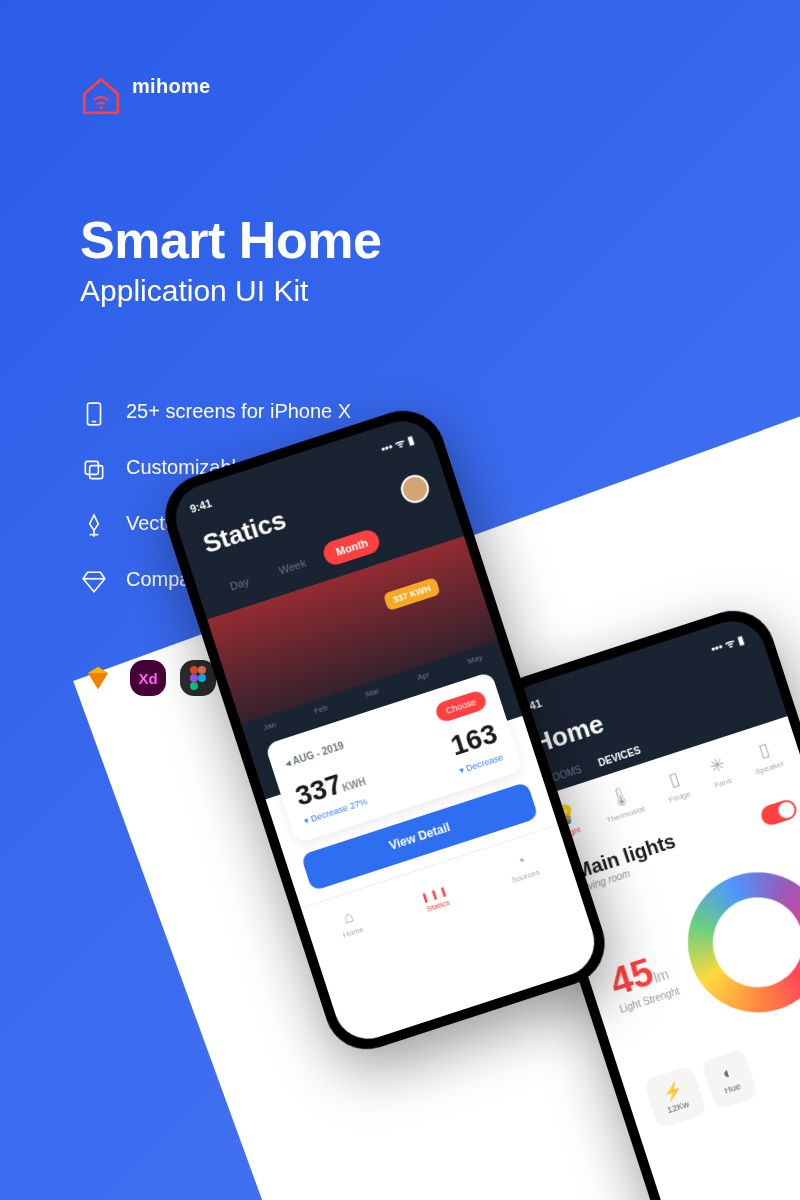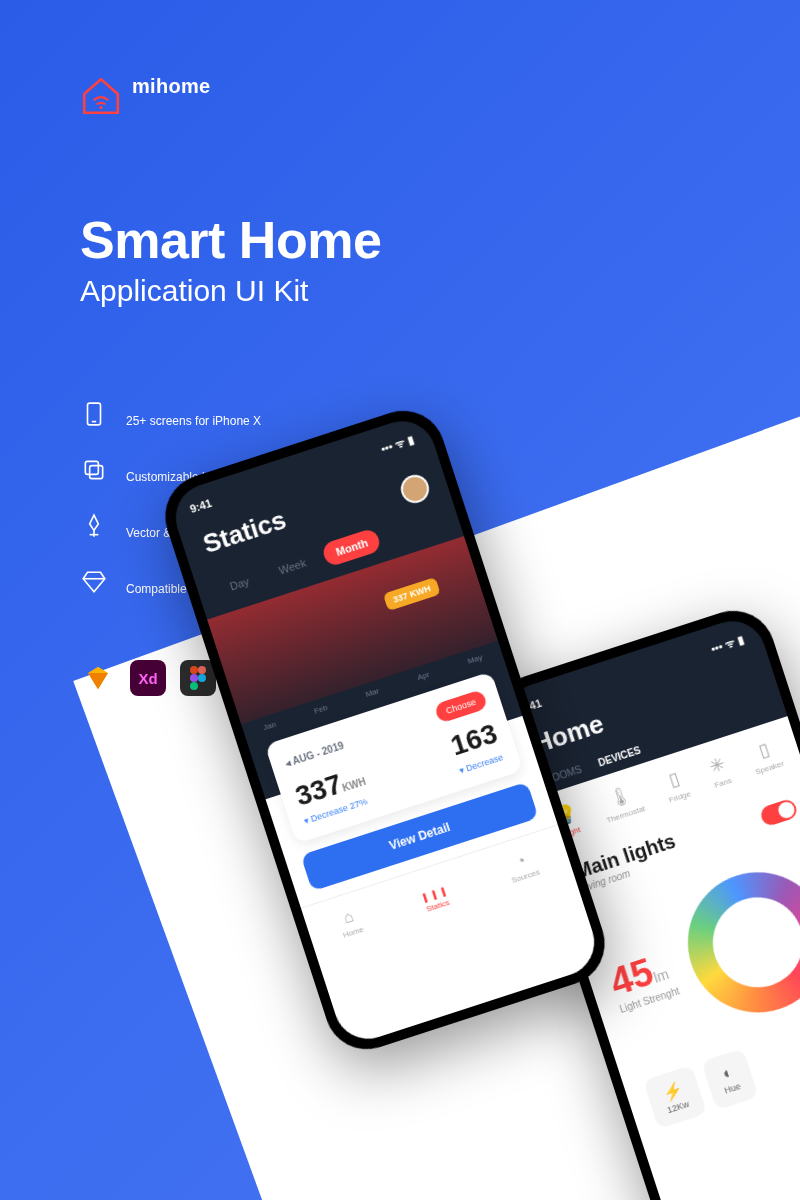--- a/index.html
+++ b/index.html
@@ -5,24 +5,24 @@
 *{margin:0;padding:0;box-sizing:border-box;font-family:-apple-system,BlinkMacSystemFont,'Segoe UI',Helvetica,Arial,sans-serif}
 body{width:800px;height:1200px;background:linear-gradient(135deg,#2a5ce8 0%,#3d6df0 60%,#4876f3 100%);position:relative;overflow:hidden}
 .diag-white{position:absolute;bottom:-200px;right:-300px;width:900px;height:900px;background:#fff;transform:rotate(-20deg)}
 .logo{position:absolute;top:75px;left:80px;display:flex;gap:10px}
 .logo-icon{width:42px;height:42px}
 .logo-text{color:#fff;font-size:20px;font-weight:600;letter-spacing:.3px}
 .hero{position:absolute;top:210px;left:80px}
 .hero-title{color:#fff;font-size:52px;font-weight:800;letter-spacing:-.5px}
 .hero-sub{color:#fff;font-size:30px;font-weight:300;margin-top:4px}
 .features{position:absolute;top:400px;left:80px;display:flex;flex-direction:column;gap:28px}
-.feat{display:flex;align-items:flex-end;gap:18px;color:#fff;font-size:12px;font-weight:400}
+.feat{display:flex;align-items:flex-start;gap:18px;color:#fff;font-size:20px;font-weight:400}
 .feat-icon{width:28px;height:28px;display:flex;align-items:center;justify-content:center}
 .tool-icons{position:absolute;top:660px;left:80px;display:flex;gap:14px;align-items:center}
-.tool-badge{width:36px;height:36px;border-radius:8px;display:flex;align-items:center;justify-content:center}
+.tool-badge{width:36px;height:36px;border-radius:14px;display:flex;align-items:center;justify-content:center}
 .sketch-badge{background:transparent}
 .xd-badge{background:#450135}
 .figma-badge{background:#2c2c2c}
 .phone{position:absolute;width:290px;background:#000;border-radius:42px;padding:10px;box-shadow:0 20px 60px rgba(0,0,0,.4)}
 .phone-screen{width:100%;height:100%;border-radius:34px;overflow:hidden;position:relative}
 .phone1{top:430px;right:270px;height:600px;transform:rotate(-18deg) translateZ(0);z-index:2}
 .phone2{top:630px;right:-60px;height:600px;transform:rotate(-18deg) translateZ(0);z-index:1}
 .screen1{background:linear-gradient(180deg,#1a2332 0%,#1a2332 55%,#fff 55%,#fff 100%)}
 .status-bar{display:flex;justify-content:space-between;padding:14px 18px 6px;color:#fff;font-size:11px;font-weight:600}
 .s1-title{color:#fff;font-size:26px;font-weight:700;padding:8px 20px}

